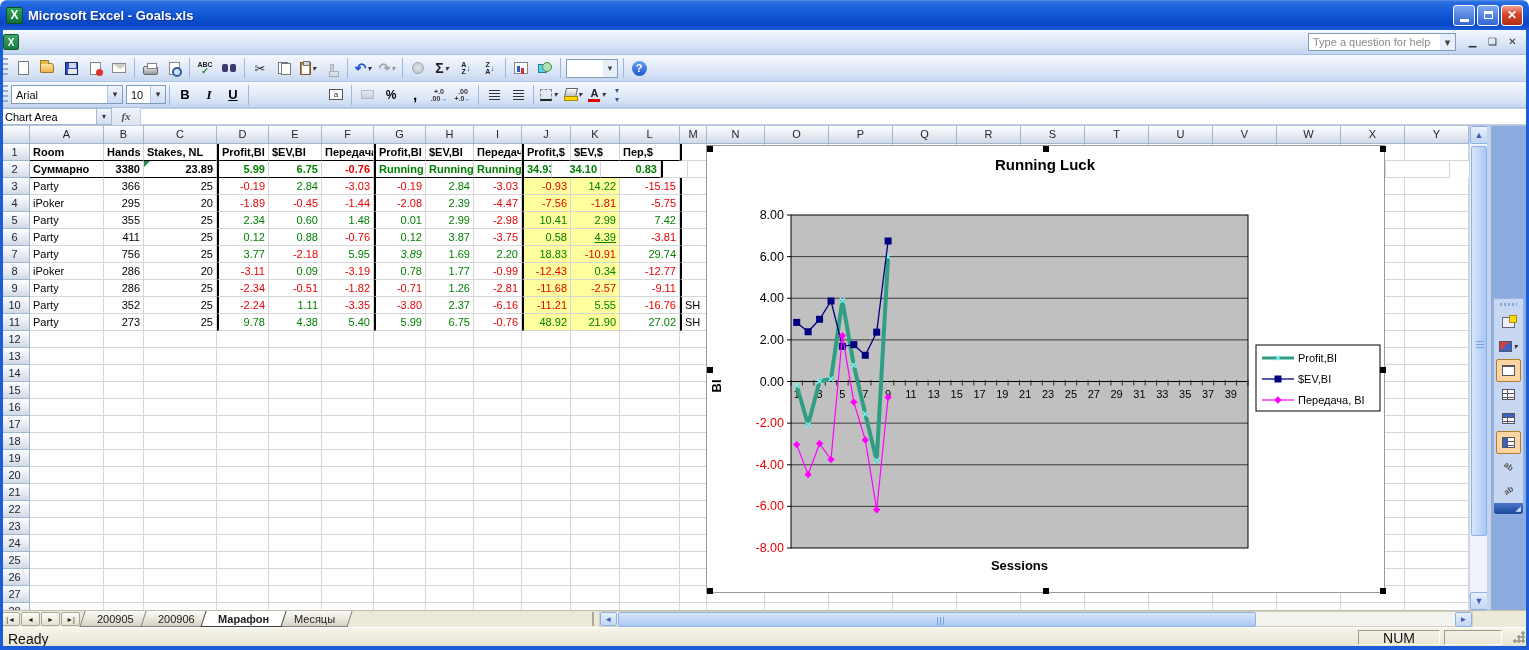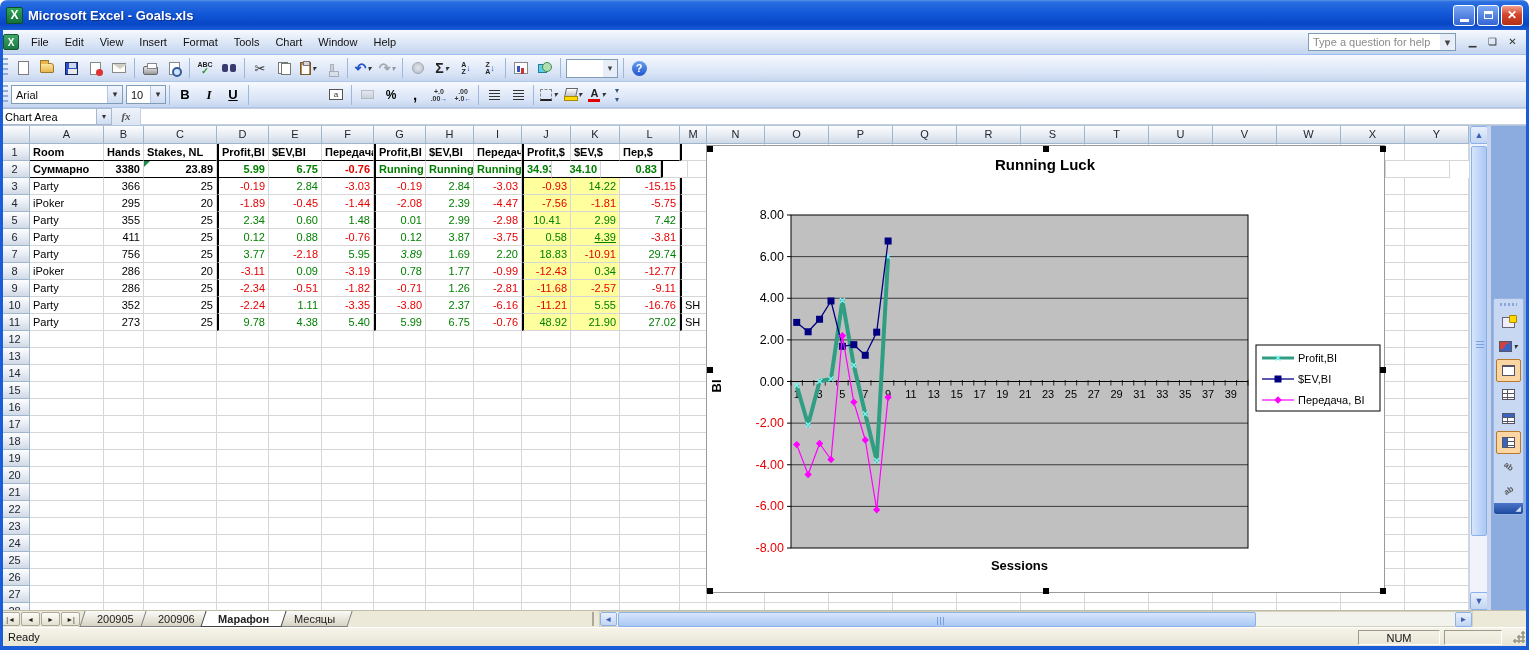--- a/index.html
+++ b/index.html
@@ -207,21 +207,21 @@
     color:#3b5fb8; font-size:8px; text-align:center; line-height:13px; margin:0; }
   #hthumb { position:absolute; left:18px; top:0; width:638px; height:15px; border:1px solid #8cb0e8; border-radius:2px;
     background:linear-gradient(#d7e5fb,#aac8f4); }
   #hthumb::after { content:""; position:absolute; top:4px; left:50%; width:9px; height:8px;
     background:repeating-linear-gradient(to right,#7aa0dd 0 1px,transparent 1px 3px); }
   #hscroll .h-btn.right { position:absolute; right:0; }
   .tabbar-endpad { flex:0 0 56px; }
 
   
   #statusbar { position:absolute; left:0; top:627px; width:1529px; height:19px;
-    background:linear-gradient(#f6f4ea,#e8e5d4); border-top:1px solid #fff; font-size:11px; color:#111; }
+    background:linear-gradient(#f6f4ea,#e8e5d4); border-top:1px solid #fff; font-size:14px; color:#111; }
   #status-mode { position:absolute; left:8px; top:3px; }
   .st-panel { position:absolute; top:2px; height:15px; border:1px solid; border-color:#9d9a87 #fff #fff #9d9a87; }
   #num-panel { left:1358px; width:82px; text-align:center; line-height:14px; }
   .grip-corner { position:absolute; right:4px; bottom:3px; width:12px; height:12px;
     background:
       radial-gradient(circle at 10px 10px,#9d9a87 1.5px,transparent 2px),
       radial-gradient(circle at 6px 10px,#9d9a87 1.5px,transparent 2px),
       radial-gradient(circle at 10px 6px,#9d9a87 1.5px,transparent 2px),
       radial-gradient(circle at 2px 10px,#9d9a87 1.5px,transparent 2px),
       radial-gradient(circle at 10px 2px,#9d9a87 1.5px,transparent 2px),
@@ -242,31 +242,20 @@
       </div>
     <div class="tb-btn">
         <span class="glyph-max"></span>
       </div>
     <div class="tb-btn close">✕</div>
   </div>
 </div>
 
 <div id="menubar">
   <div class="menu-appicon">X</div>
-  <div id="menu-items" style="display: flex;">
-      <div class="menu-item">File</div>
-      <div class="menu-item">Edit</div>
-      <div class="menu-item">View</div>
-      <div class="menu-item">Insert</div>
-      <div class="menu-item">Format</div>
-      <div class="menu-item">Tools</div>
-      <div class="menu-item">Chart</div>
-      <div class="menu-item">Window</div>
-      <div class="menu-item">Help</div>
-    </div>
   <div id="help-box">
     <span>Type a question for help</span>
     <span class="dd2">▾</span>
   </div>
   <div class="doc-btns">
     <div class="doc-btn">▁</div>
     <div class="doc-btn">❏</div>
     <div class="doc-btn">✕</div>
   </div>
 </div>
@@ -584,21 +573,21 @@
         <div class="rowhdr" style="width: 30px;">5</div>
         <div class="cell" style="width: 74px;">Party</div>
         <div class="cell r" style="width: 40px;">355</div>
         <div class="cell r" style="width: 73px;">25</div>
         <div class="cell r g blk-l" style="width: 52px;">2.34</div>
         <div class="cell r g" style="width: 53px;">0.60</div>
         <div class="cell r g" style="width: 52px;">1.48</div>
         <div class="cell r g blk-l" style="width: 52px;">0.01</div>
         <div class="cell r g" style="width: 48px;">2.99</div>
         <div class="cell r rd" style="width: 48px;">-2.98</div>
-        <div class="cell r g yl blk-l" style="width: 49px; text-align: center;">10.41</div>
+        <div class="cell r g yl blk-l" style="width: 49px;">10.41</div>
         <div class="cell r g yl" style="width: 49px;">2.99</div>
         <div class="cell r g" style="width: 60px;">7.42</div>
         <div class="cell blk-l" style="width: 27px;"></div>
         <div class="cell" style="width: 58px;"></div>
         <div class="cell" style="width: 64px;"></div>
         <div class="cell" style="width: 64px;"></div>
         <div class="cell" style="width: 64px;"></div>
         <div class="cell" style="width: 64px;"></div>
         <div class="cell" style="width: 64px;"></div>
         <div class="cell" style="width: 64px;"></div>

